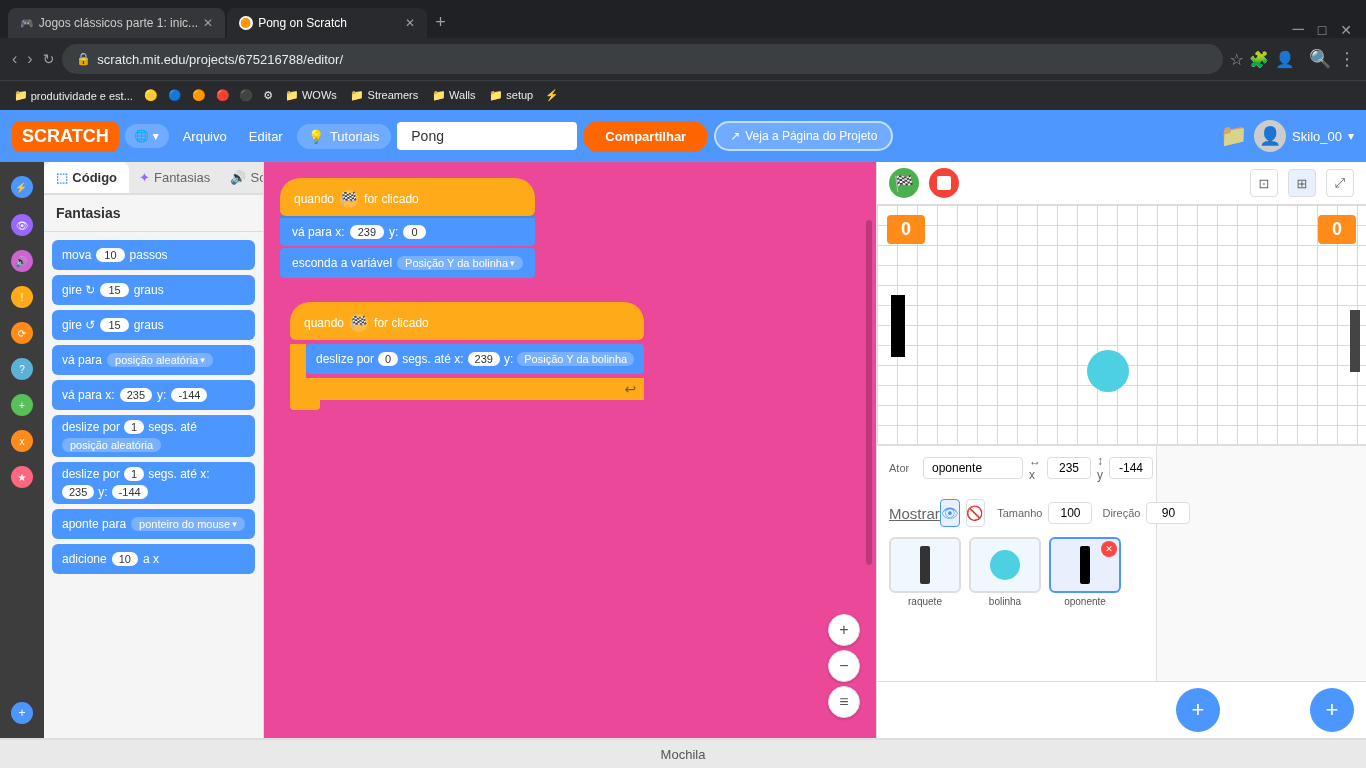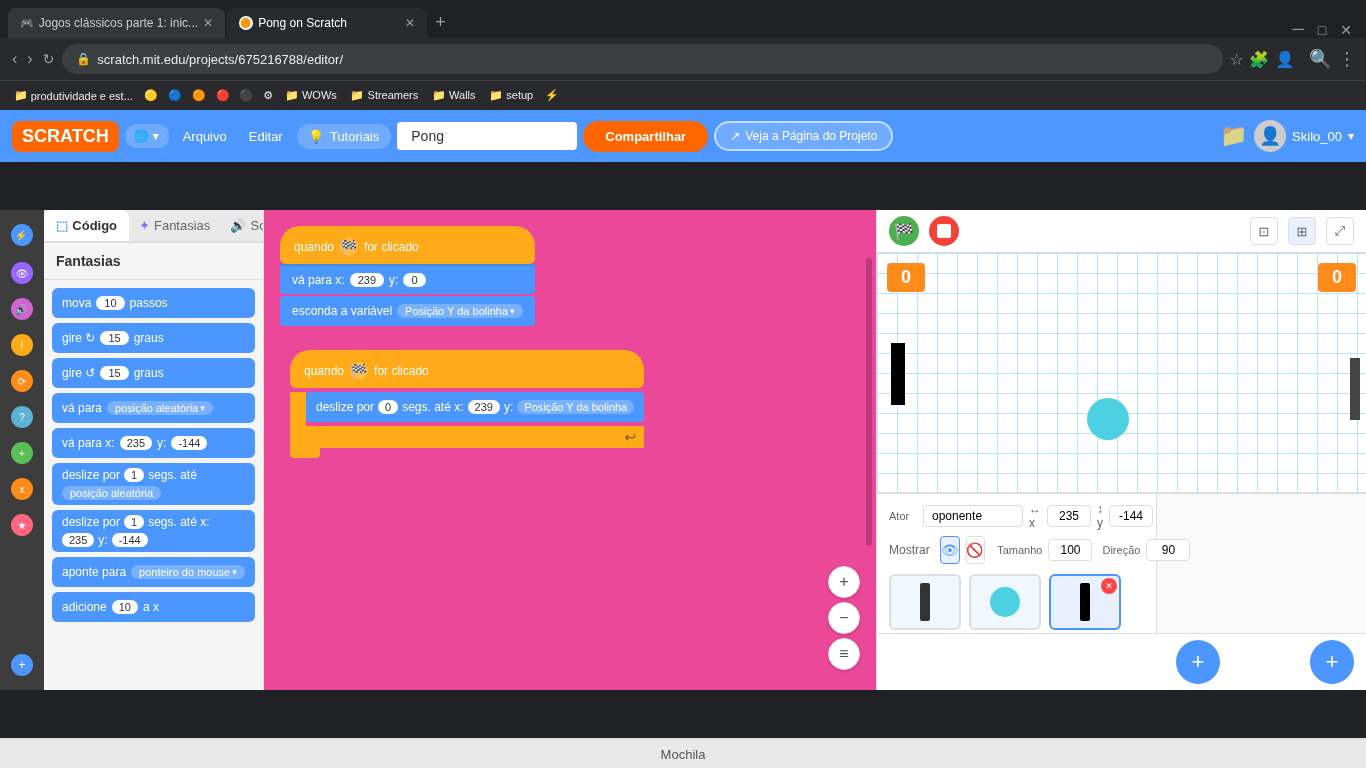--- a/index.html
+++ b/index.html
@@ -56,21 +56,21 @@
     <span style="padding:2px 4px; cursor:pointer;">🔴</span>
     <span style="padding:2px 4px; cursor:pointer;">⚫</span>
     <span style="padding:2px 4px; cursor:pointer;">⚙</span>
     <span style="display:flex; align-items:center; gap:3px; padding:2px 6px; border-radius:4px; cursor:pointer; white-space:nowrap; color:#e8eaed;">📁 WOWs</span>
     <span style="display:flex; align-items:center; gap:3px; padding:2px 6px; border-radius:4px; cursor:pointer; white-space:nowrap; color:#e8eaed;">📁 Streamers</span>
     <span style="display:flex; align-items:center; gap:3px; padding:2px 6px; border-radius:4px; cursor:pointer; white-space:nowrap; color:#e8eaed;">📁 Walls</span>
     <span style="display:flex; align-items:center; gap:3px; padding:2px 6px; border-radius:4px; cursor:pointer; white-space:nowrap; color:#e8eaed;">📁 setup</span>
     <span style="padding:2px 4px; cursor:pointer; color:#ffcc00;">⚡</span>
   </div>
 
-  <div style="flex:1; display:flex; flex-direction:column; overflow:hidden;gap:48px;">
+  <div style="flex:1; display:flex; flex-direction:column; overflow:hidden;">
 
     <div style="display:flex; align-items:center; height:52px; background:#4d97ff; padding:0 12px; gap:6px; flex-shrink:0;">
       <div style="background:#ff6600; border-radius:8px; padding:5px 10px; cursor:pointer;">
         <span style="color:white; font-weight:bold; font-size:18px; font-family: 'Helvetica Neue', Arial, sans-serif;">SCRATCH</span>
       </div>
       <div style="background:rgba(255,255,255,0.2); border-radius:20px; padding:5px 10px; color:white; font-size:12px; cursor:pointer; display:flex; align-items:center; gap:3px;">
         🌐 <span>▾</span>
       </div>
       <span style="color:white; font-size:13px; cursor:pointer; padding:4px 8px;">Arquivo</span>
       <span style="color:white; font-size:13px; cursor:pointer; padding:4px 8px;">Editar</span>
@@ -310,30 +310,30 @@
           <div style="position:absolute; width:14px; height:62px; background:#000; left:14px; top:90px; z-index:2;"></div>
 
           <div style="position:absolute; width:10px; height:62px; background:#444; right:6px; top:105px; z-index:2;"></div>
 
           <div style="position:absolute; width:42px; height:42px; background:#4dd0e1; border-radius:50%; left:210px; top:145px; z-index:2;"></div>
         </div>
 
         <div style="display:flex; flex:1; overflow:hidden; border-top:1px solid #ddd;">
 
           <div style="width:280px; padding:8px 12px; border-right:1px solid #ddd; background:white; flex-shrink:0;">
-            <div style="display:flex; align-items:center; gap:6px; margin-bottom:6px;">
+            <div style="display:flex; align-items:center; gap:6px; margin-bottom:17px;">
               <span style="font-size:11px; color:#666; min-width:28px;">Ator</span>
               <input type="text" value="oponente" style="border: 1px solid rgb(221, 221, 221); border-radius: 4px; padding: 3px 8px; font-size: 12px; width: 100px; outline: none;">
               <div style="color:#666; font-size:12px; display:flex; align-items:center; gap:2px;">↔ x</div>
               <input type="text" value="235" style="border: 1px solid rgb(221, 221, 221); border-radius: 4px; padding: 3px 6px; font-size: 12px; width: 44px; text-align: center; outline: none;">
               <div style="color:#666; font-size:12px; display:flex; align-items:center; gap:2px;">↕ y</div>
               <input type="text" value="-144" style="border: 1px solid rgb(221, 221, 221); border-radius: 4px; padding: 3px 6px; font-size: 12px; width: 44px; text-align: center; outline: none;">
             </div>
             <div style="display:flex; align-items:center; gap:6px;">
-              <span style="font-size:12px; color:#666; min-width:45px;">Mostrar</span>
+              <span style="font-size:15px; color:#666; min-width:45px;text-decoration:underline;">Mostrar</span>
               <div style="width:28px; height:28px; border:1px solid #ddd; border-radius:4px; background:#e8f0fe; border-color:#4c97ff; display:flex; align-items:center; justify-content:center; cursor:pointer; font-size:14px; color:#4c97ff;">👁</div>
               <div style="width:28px; height:28px; border:1px solid #ddd; border-radius:4px; background:white; display:flex; align-items:center; justify-content:center; cursor:pointer; font-size:14px; color:#999;">🚫</div>
               <span style="font-size:11px; color:#666; margin-left:6px;">Tamanho</span>
               <input type="text" value="100" style="border: 1px solid rgb(221, 221, 221); border-radius: 4px; padding: 3px 6px; font-size: 12px; width: 44px; text-align: center; outline: none;">
               <span style="font-size:11px; color:#666; margin-left:4px;">Direção</span>
               <input type="text" value="90" style="border: 1px solid rgb(221, 221, 221); border-radius: 4px; padding: 3px 6px; font-size: 12px; width: 44px; text-align: center; outline: none;">
             </div>
 
             <div style="display:flex; gap:8px; margin-top:10px; overflow-x:auto; padding-bottom:4px;">
 

